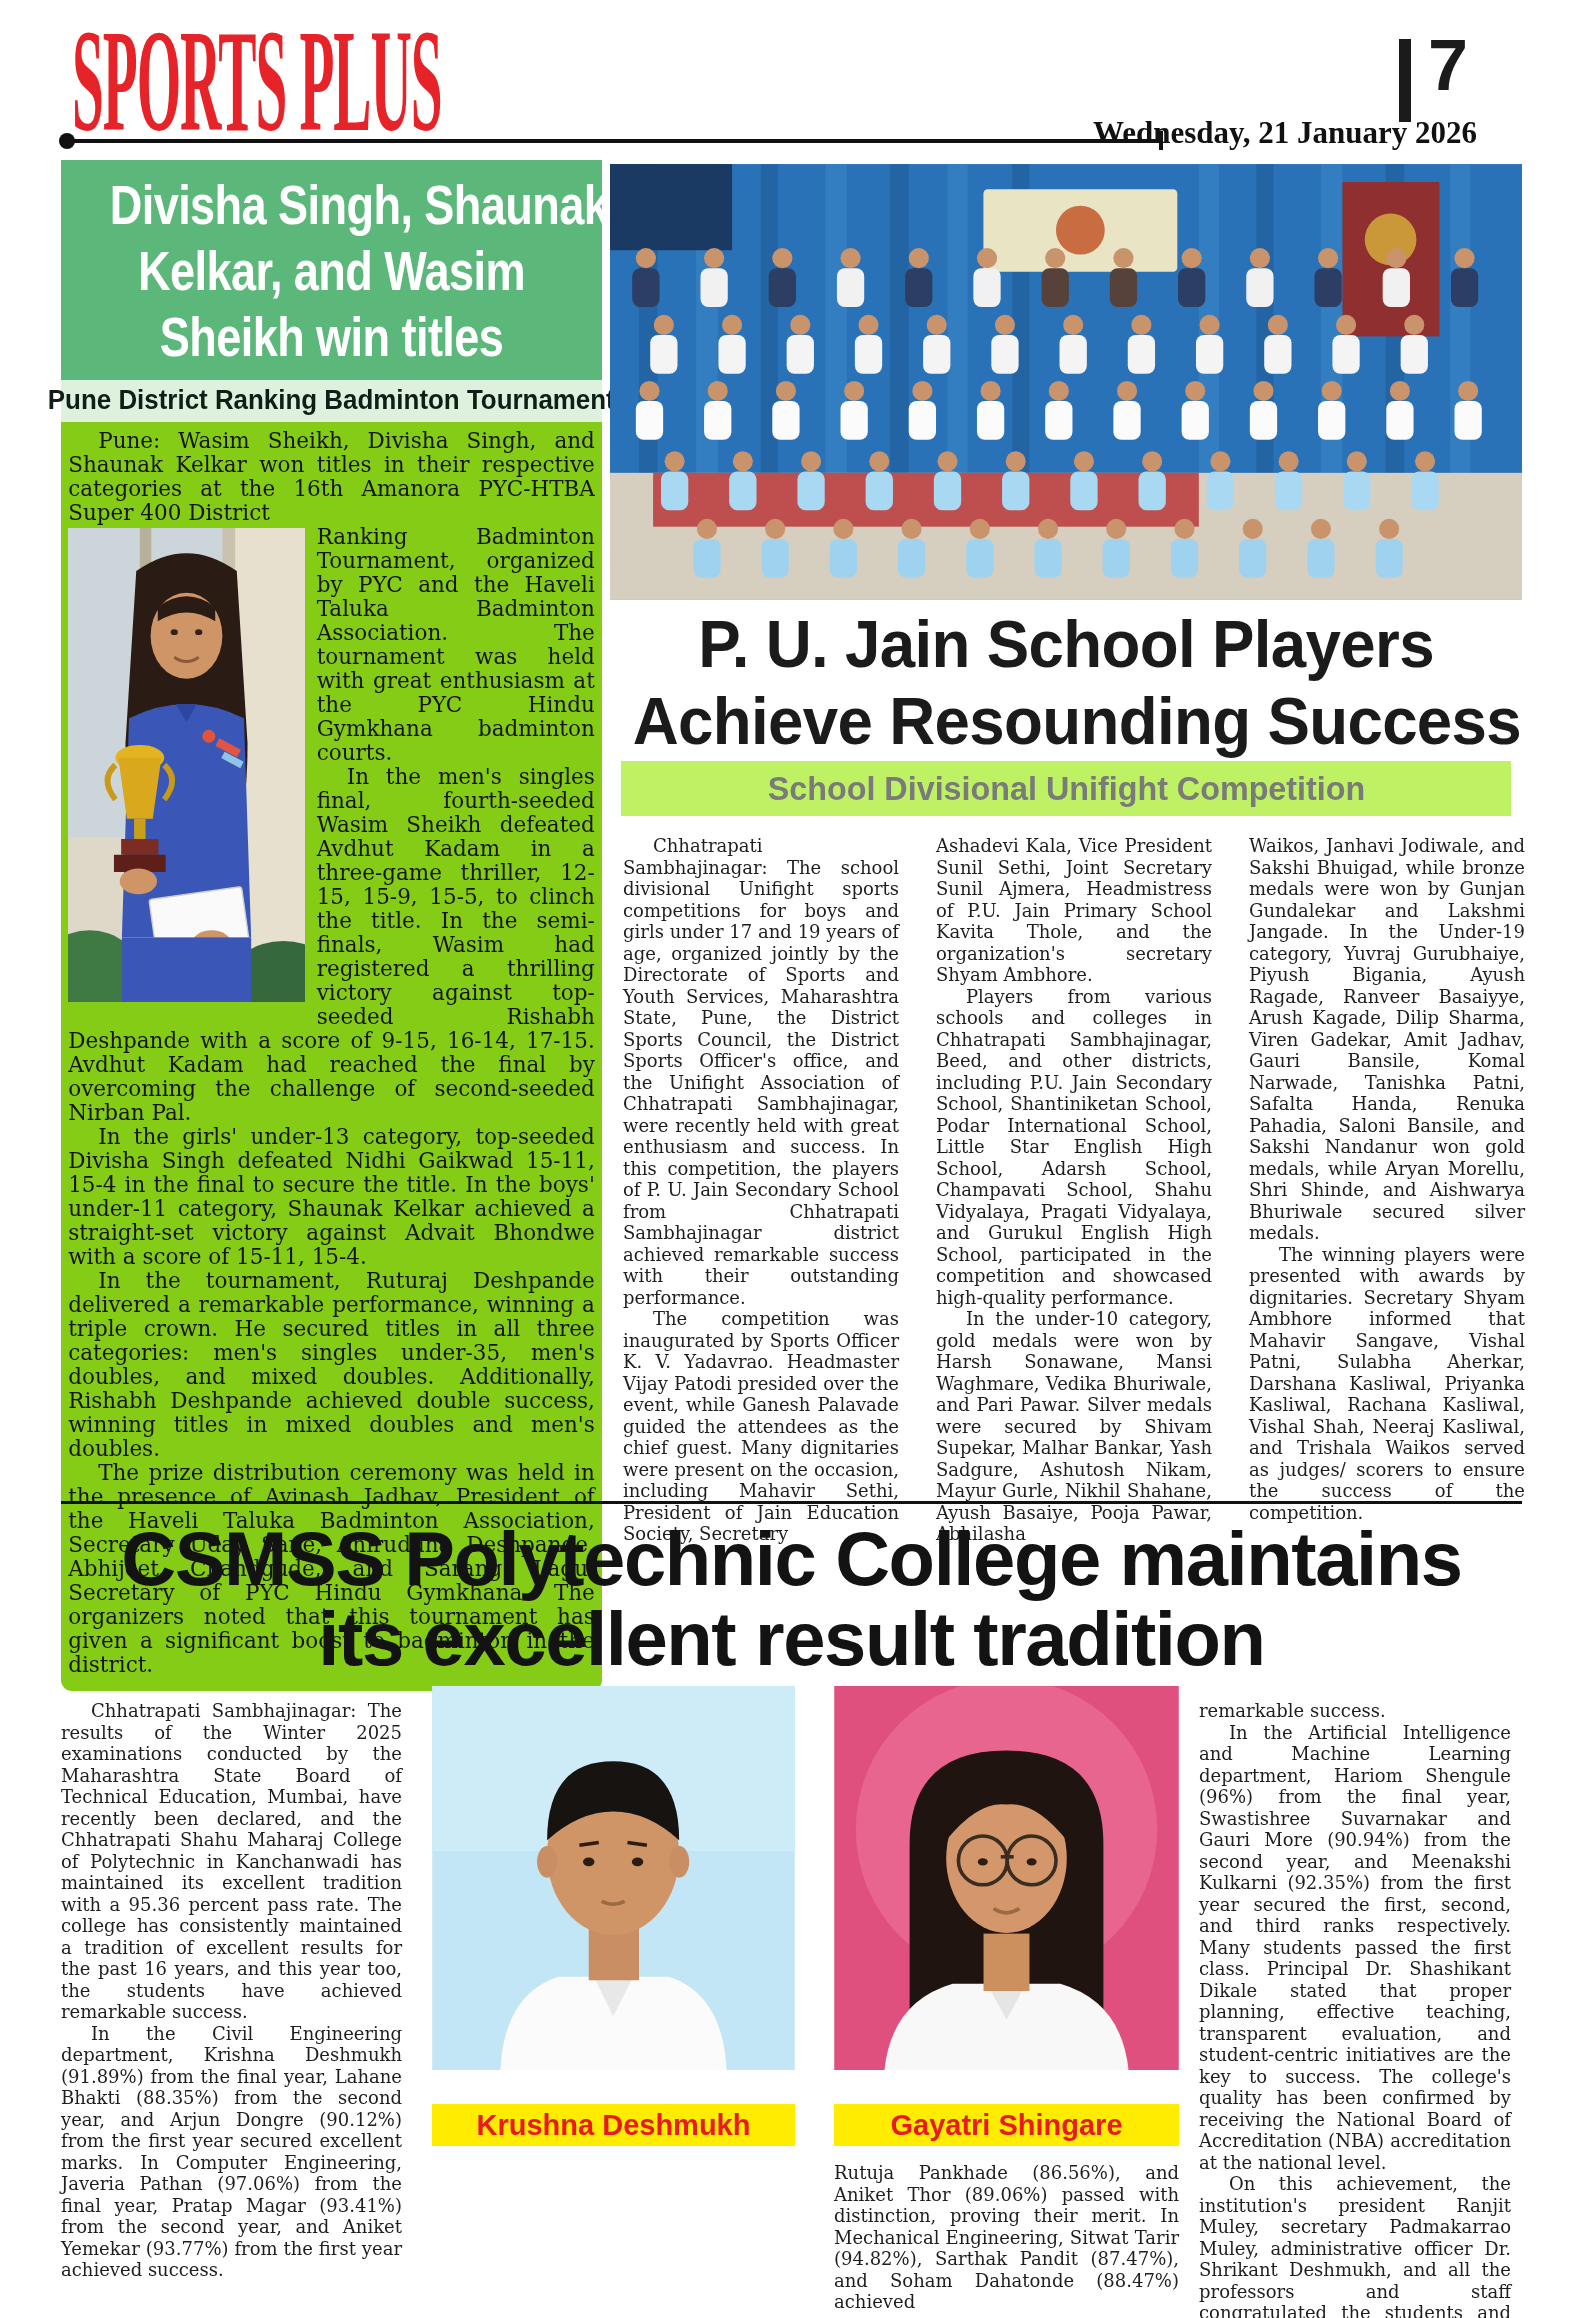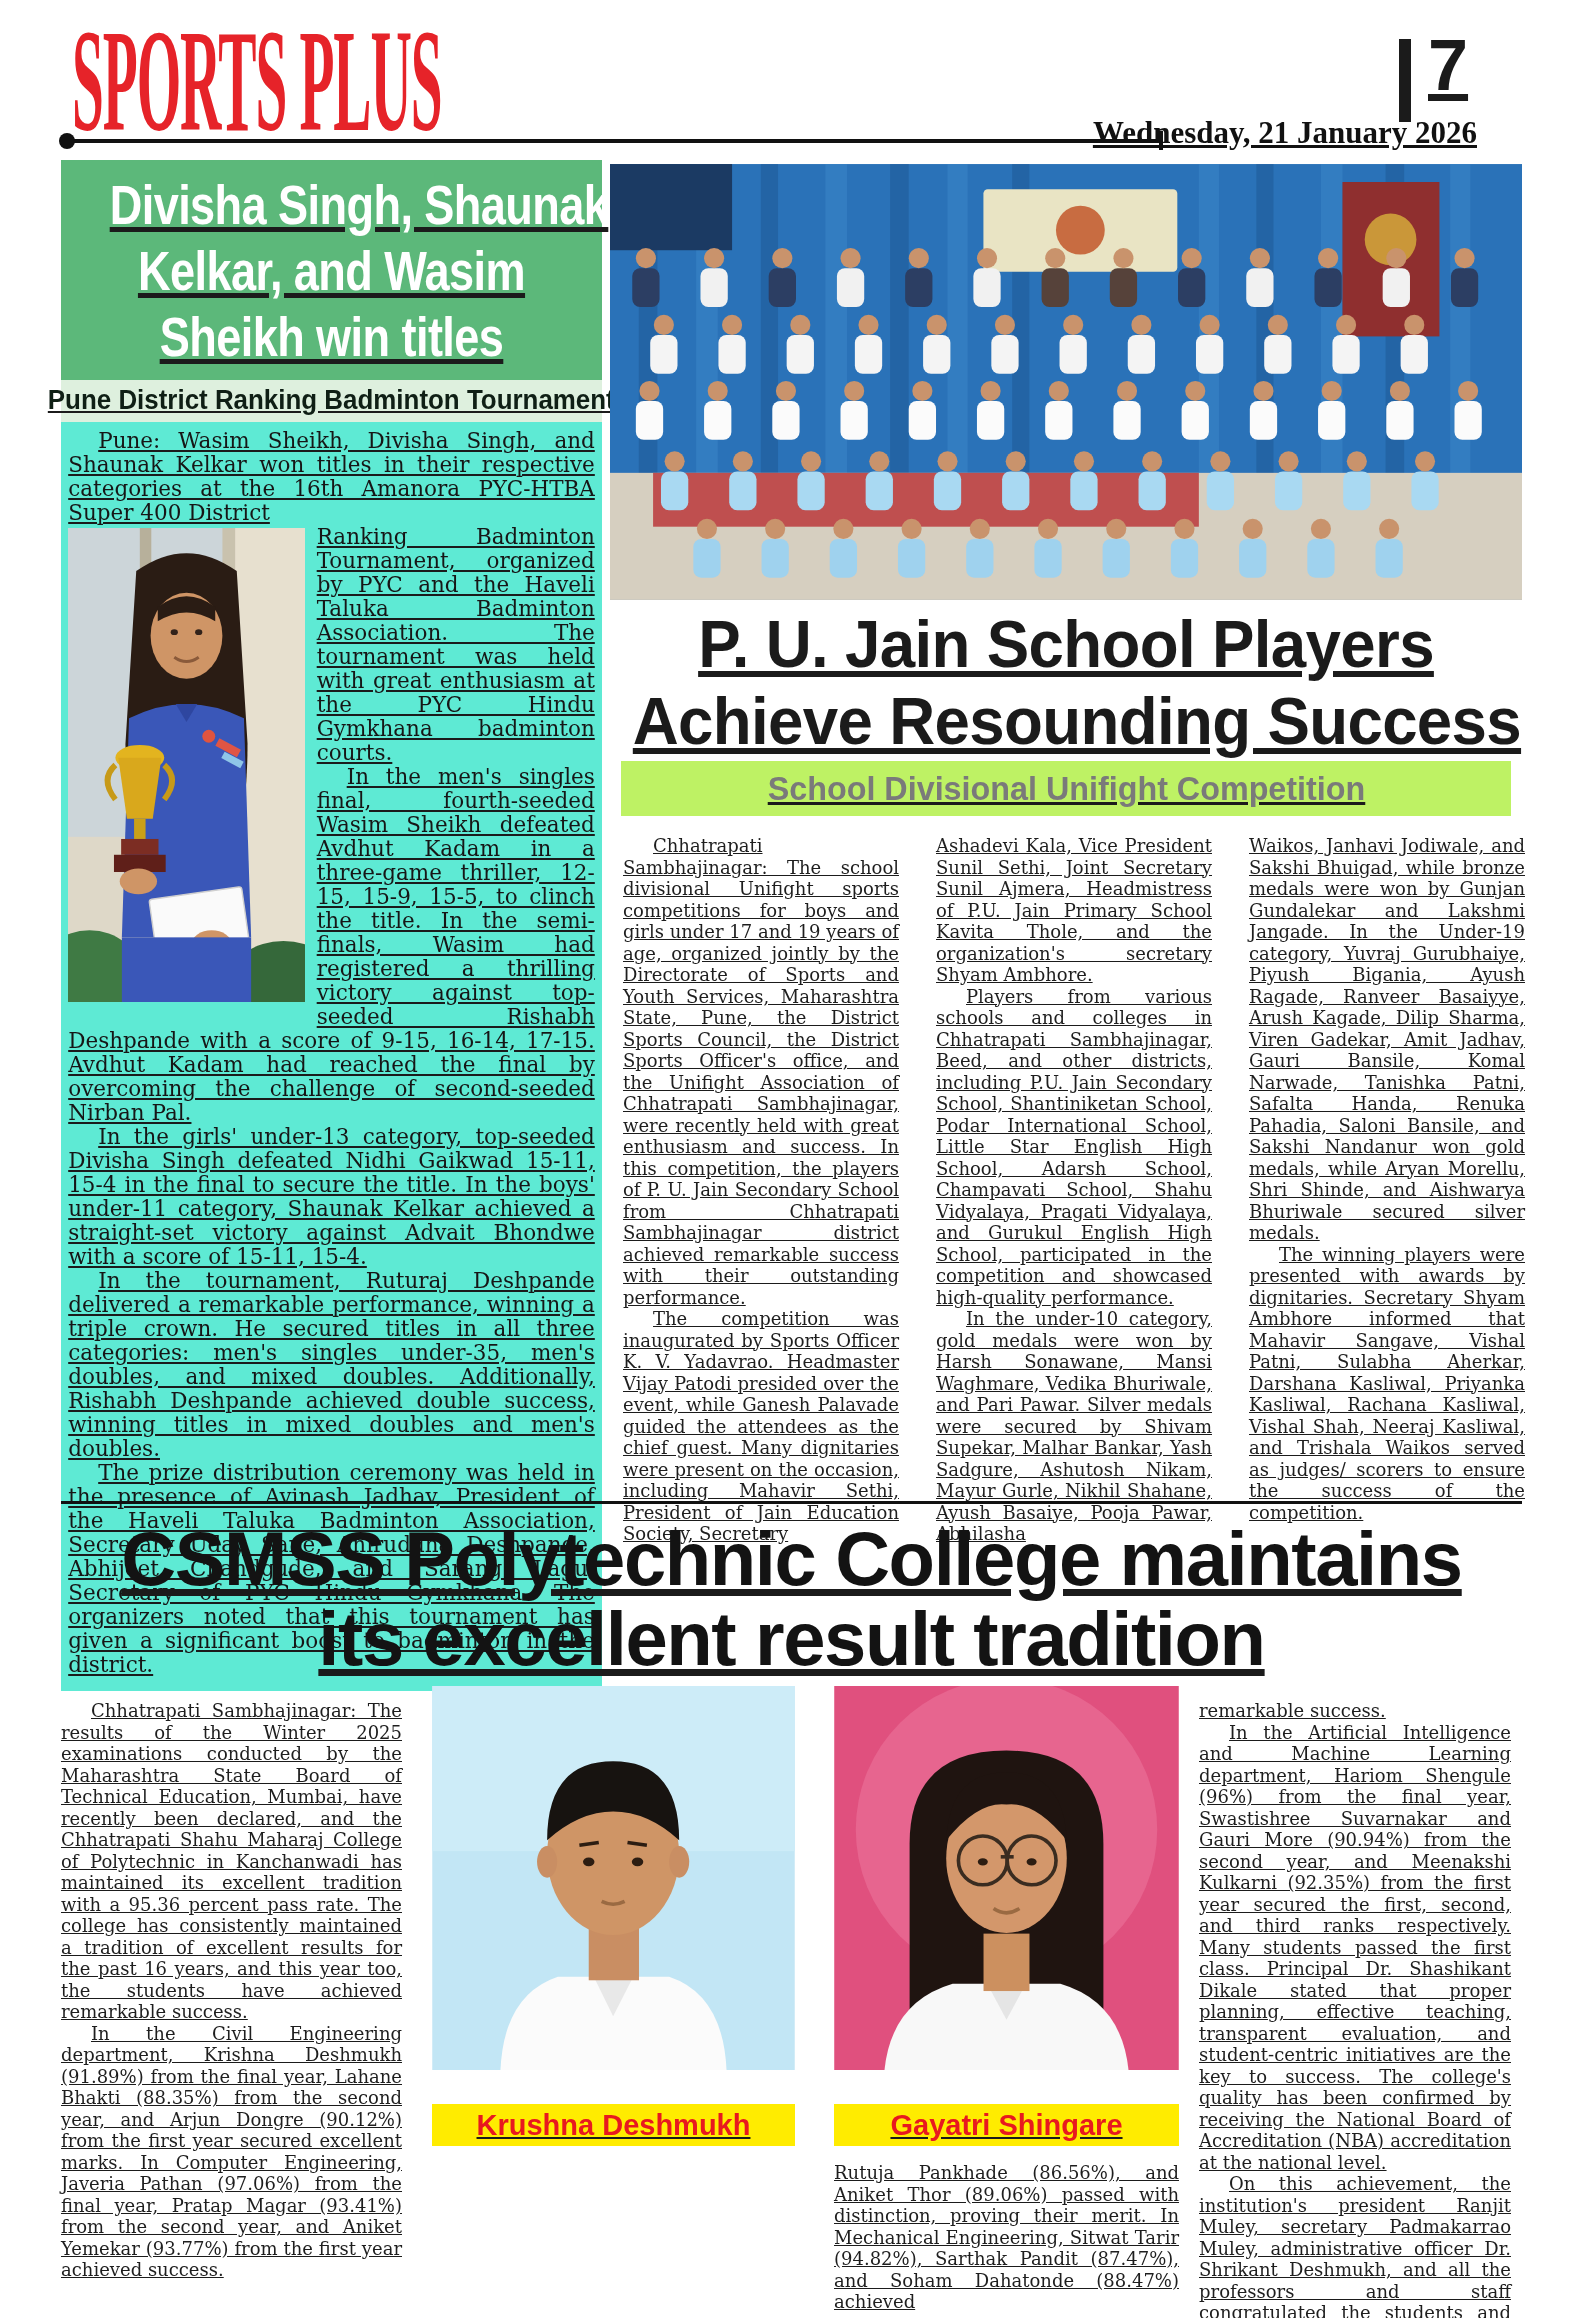--- a/index.html
+++ b/index.html
@@ -1,38 +1,38 @@
 <!DOCTYPE html>
 <html style="font-size:11.5px"><head>
 <meta charset="utf-8">
 <style>
   html,body{margin:0;padding:0;}
   body{
     width:1583px;height:2319px;position:relative;background:#ffffff;
     font-family:"DejaVu Serif", serif;color:#1b1b1b;overflow:hidden;
   }
-  .abs{position:absolute;text-decoration:underline;}
+  .abs{position:absolute;}
   
   .masthead-title{left:72px;top:7.2px;line-height:1;white-space:nowrap;
     font-family:"Liberation Serif", serif;font-weight:bold;color:#e62329;font-size:147px;}
   .masthead-title .squeeze{display:inline-block;transform:scaleX(.39);transform-origin:0 50%;letter-spacing:-2.9px;}
   .pageno-bar{left:1399px;top:39px;width:11.5px;height:83px;background:#1b1b1b;}
   .pageno{left:1428px;top:29px;font-family:"Liberation Sans", sans-serif;font-weight:bold;font-size:72px;line-height:1;color:#1b1b1b;}
   .edition-date{top:115px;right:106px;font-family:"Liberation Serif", serif;font-weight:bold;font-size:31px;color:#111;}
   .header-rule{left:68px;top:139px;width:1095px;height:3.6px;background:#111;}
   .header-rule .dot{position:absolute;left:-8.6px;top:-6.5px;width:16px;height:16px;border-radius:50%;background:#111;}
   .header-rule .tick{position:absolute;right:0;top:-8px;width:3.6px;height:18.7px;background:#111;}
   
   .news p{margin:0;text-align:justify;}
   .para{text-indent:30px;}
   .cont{text-indent:0;}
   .cond{font-family:"Liberation Sans", sans-serif;font-weight:bold;}
   .hline{white-space:nowrap;text-align:center;}
   
-  .bad-wrap{left:61px;top:160px;width:541px;background:#5eead4;}
+  .bad-wrap{left:61px;top:160px;width:541px;background:#84cc16;border-radius:11px;}
   .bad-head{background:#5cb87a;padding:11.5px 0 10px;}
   .bad-head .hline{font-size:55px;line-height:66px;color:#ffffff;transform:scaleX(.82);transform-origin:center;letter-spacing:-0.7px;}
   .bad-kicker{background:#def0de;height:42px;display:flex;align-items:center;justify-content:center;}
   .bad-kicker .hline{font-size:27px;color:#0f1f15;transform:scaleX(.96);}
   .bad-body{padding:7.2px 7.2px 14.4px;font-size:21.5px;line-height:24px;color:#161616;}
   .photo-float{float:left;width:237px;height:474px;margin:2.9px 11.5px 4.3px 0;}
   .wrapzone::after{content:"";display:block;clear:both;}
   
   .group-photo{left:610px;top:164px;width:912px;height:436px;}
   .uni-head{left:610px;top:605px;width:912px;}

